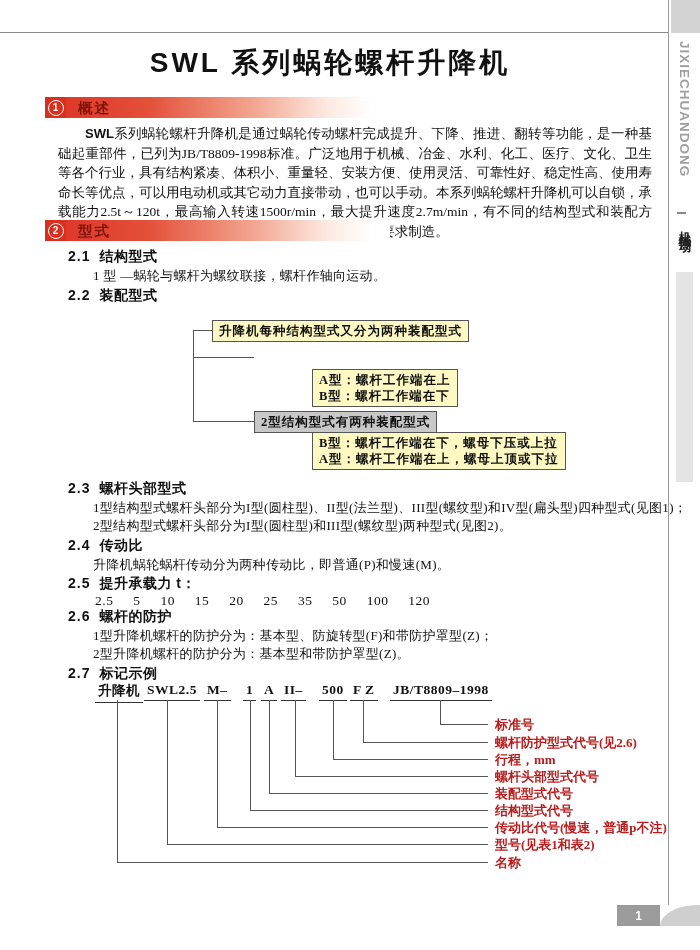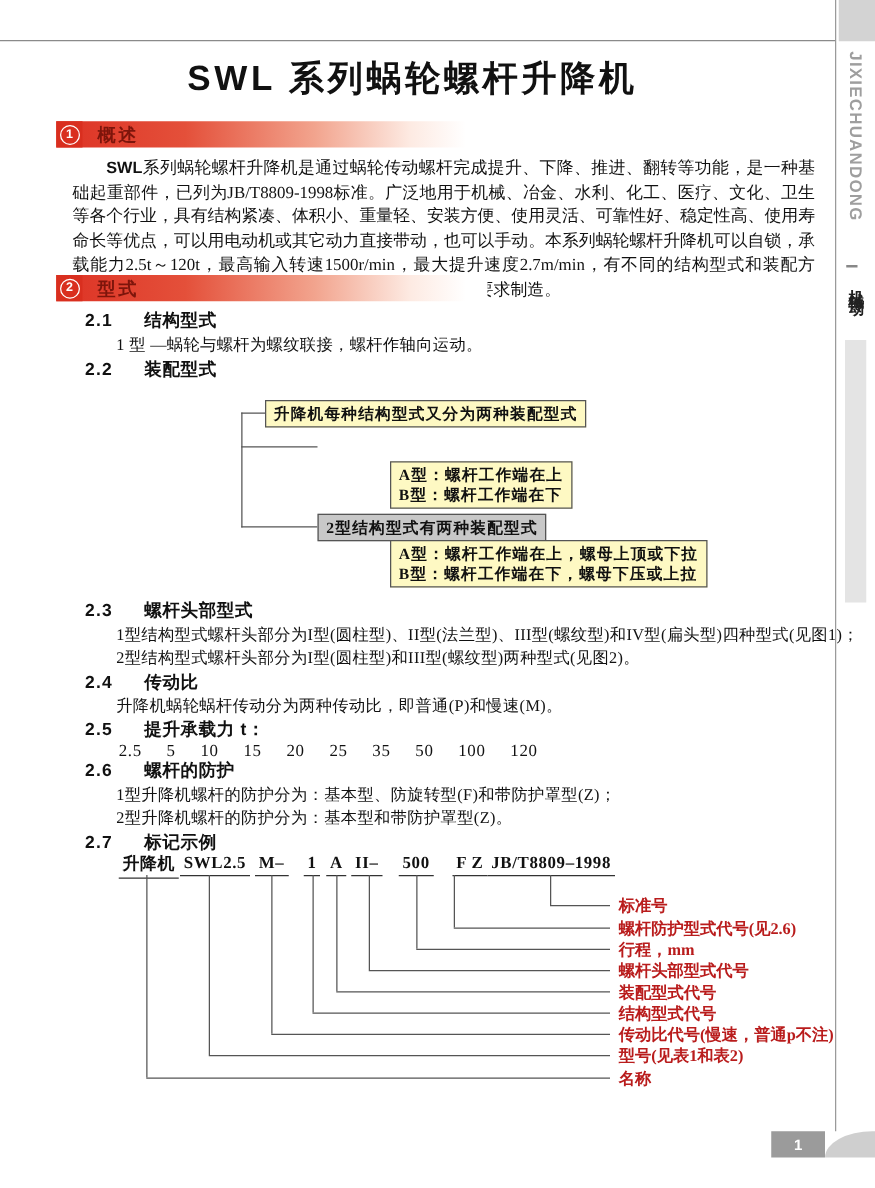--- a/index.html
+++ b/index.html
@@ -20,21 +20,21 @@
   .sec-num{position:absolute;left:0;top:0;width:21px;height:21px;background:#d92f1f;display:flex;align-items:center;justify-content:center;}
   .sec-circle{display:flex;align-items:center;justify-content:center;width:14px;height:14px;border:1.5px solid #ffffff;border-radius:50%;
               color:#ffffff;font-family:"Liberation Sans","DejaVu Sans",sans-serif;font-size:10px;font-weight:bold;line-height:1;}
   .sec-title{position:absolute;left:33px;top:2px;font-family:"Liberation Sans","DejaVu Sans",sans-serif;
              font-size:14.5px;font-weight:bold;color:#7d150b;letter-spacing:2px;}
 
   
   .para{left:58px;width:594px;font-size:13.5px;line-height:19.5px;text-align:justify;text-indent:2em;color:#111;}
   .para b{font-family:"Liberation Sans","DejaVu Sans",sans-serif;font-size:13px;}
   .h2sub{left:68px;font-family:"Liberation Sans","DejaVu Sans",sans-serif;font-size:14px;font-weight:bold;color:#111;letter-spacing:0.5px;}
-  .h2sub .no{margin-right:25px;letter-spacing:1px;}
+  .h2sub .no{margin-right:9px;letter-spacing:1px;}
   .item{left:93px;font-size:13px;color:#111;letter-spacing:0.3px;}
 
   
   .dbox{position:absolute;border:1px solid #555;font-size:12.5px;font-weight:bold;letter-spacing:1px;
         padding:2px 6px;background:#fef9c3;white-space:nowrap;line-height:16px;color:#111;}
   .dbox.gray{background:#c8c8c8;}
   .dline{position:absolute;background:#555;}
 
   
   .loads{left:95px;font-size:13.5px;word-spacing:16px;letter-spacing:0.5px;color:#111;}
@@ -102,22 +102,22 @@
   <div class="dline" style="left:193px;top:357px;width:61px;height:1px;"></div>
   <div class="dline" style="left:193px;top:421px;width:61px;height:1px;"></div>
 
   <div class="dbox" style="left:212px;top:320px;">升降机每种结构型式又分为两种装配型式</div>
   <div class="dbox" style="left:312px;top:369px;">
     <div>A型：螺杆工作端在上</div>
     <div>B型：螺杆工作端在下</div>
   </div>
   <div class="dbox gray" style="left:254px;top:411px;">2型结构型式有两种装配型式</div>
   <div class="dbox" style="left:312px;top:432px;">
+    <div>B型：螺杆工作端在下，螺母下压或上拉</div>
     <div>A型：螺杆工作端在上，螺母上顶或下拉</div>
-    <div>B型：螺杆工作端在下，螺母下压或上拉</div>
   </div>
 
   <div class="abs h2sub" style="top:480px;">
     <span class="no">2.3</span><span>螺杆头部型式</span>
   </div>
   <div class="abs item" style="top:499px;">1型结构型式螺杆头部分为I型(圆柱型)、II型(法兰型)、III型(螺纹型)和IV型(扁头型)四种型式(见图1)；</div>
   <div class="abs item" style="top:517px;">2型结构型式螺杆头部分为I型(圆柱型)和III型(螺纹型)两种型式(见图2)。</div>
 
   <div class="abs h2sub" style="top:537px;">
     <span class="no">2.4</span><span>传动比</span>
@@ -139,21 +139,21 @@
     <span class="no">2.7</span><span>标记示例</span>
   </div>
 
   <div class="tok" style="left:95px;">升降机</div>
   <div class="tok" style="left:144px;">SWL2.5</div>
   <div class="tok" style="left:204px;">M–</div>
   <div class="tok" style="left:243px;">1</div>
   <div class="tok" style="left:261px;">A</div>
   <div class="tok" style="left:281px;">II–</div>
   <div class="tok" style="left:319px;">500</div>
-  <div class="tok" style="left:362px;">F Z</div>
+  <div class="tok" style="left:350px;">F Z</div>
   <div class="tok" style="left:390px;">JB/T8809–1998</div>
 
   <div class="lead" style="left:117px;top:700px;width:1px;height:162px;"></div>
   <div class="lead" style="left:167px;top:700px;width:1px;height:144px;"></div>
   <div class="lead" style="left:217px;top:700px;width:1px;height:127px;"></div>
   <div class="lead" style="left:250px;top:700px;width:1px;height:110px;"></div>
   <div class="lead" style="left:269px;top:700px;width:1px;height:93px;"></div>
   <div class="lead" style="left:295px;top:700px;width:1px;height:76px;"></div>
   <div class="lead" style="left:333px;top:700px;width:1px;height:59px;"></div>
   <div class="lead" style="left:363px;top:700px;width:1px;height:42px;"></div>

